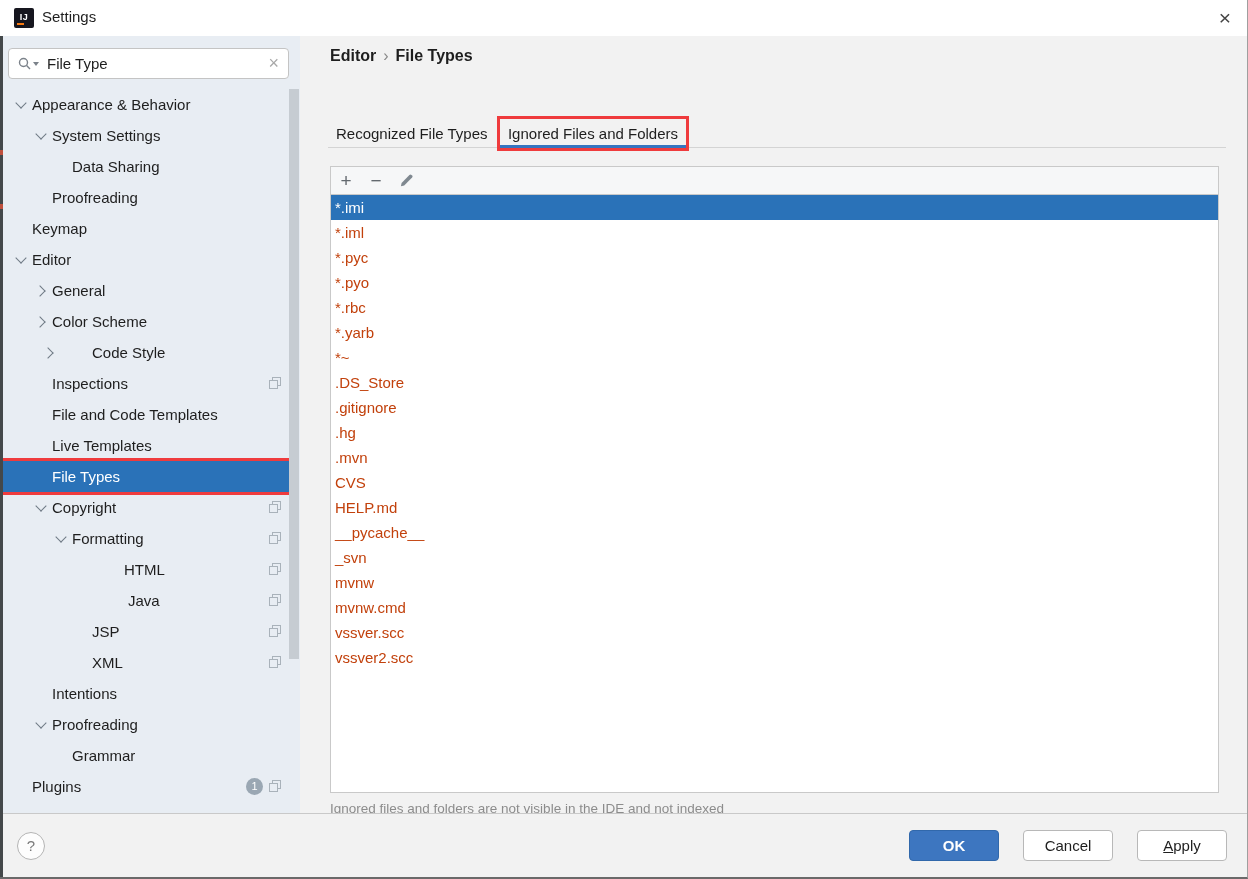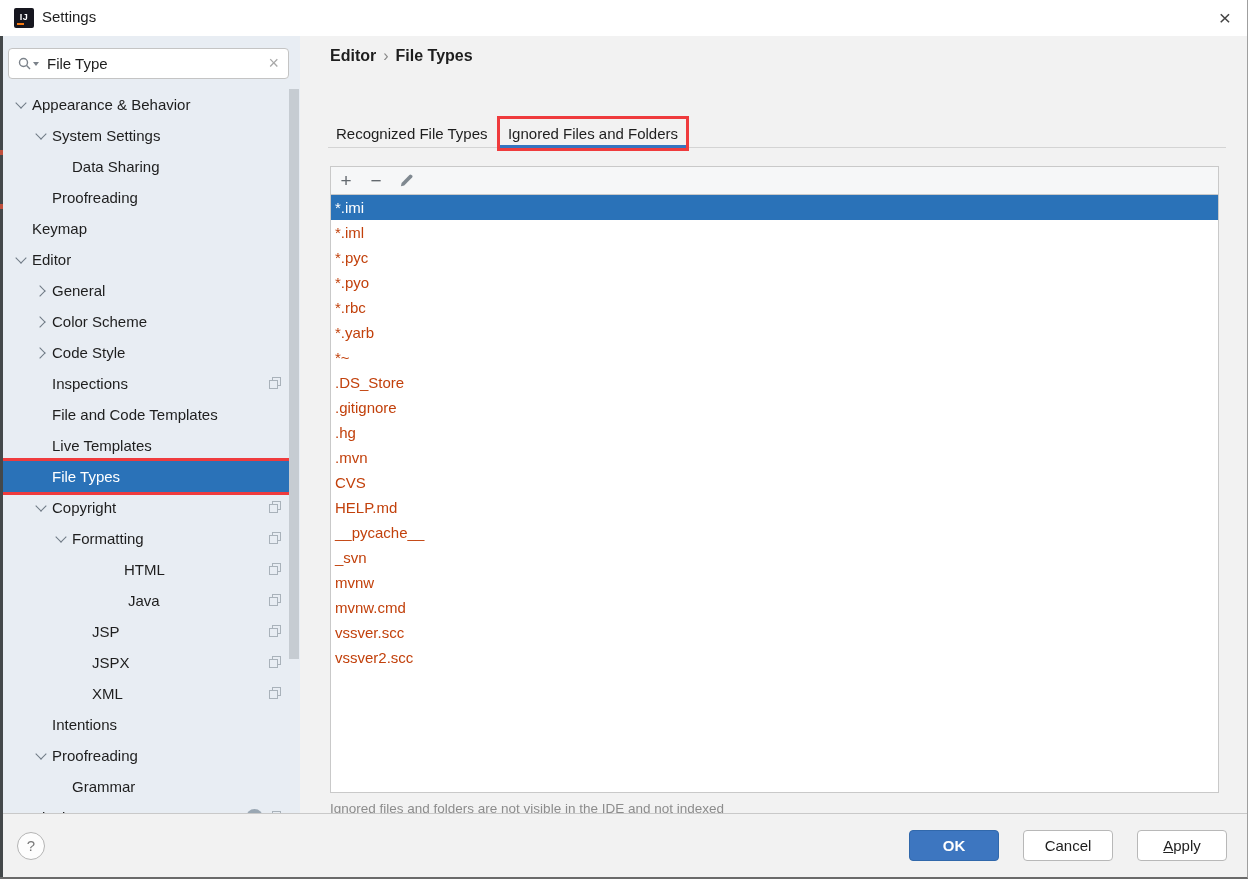--- a/index.html
+++ b/index.html
@@ -137,21 +137,21 @@
           <div class="tree-row" style="padding-left: 32px;">
     <span class="chevron chev-right"></span>
     <span class="tree-label">General</span>
 
   </div>
           <div class="tree-row" style="padding-left: 32px;">
     <span class="chevron chev-right"></span>
     <span class="tree-label">Color Scheme</span>
 
   </div>
-          <div class="tree-row" style="padding-left: 32px;">
+          <div class="tree-row" style="padding-left: 40px; gap: 32px;">
     <span class="chevron chev-right"></span>
     <span class="tree-label">Code Style</span>
 
   </div>
           <div class="tree-row" style="padding-left: 32px;">
     <span class="chevron"></span>
     <span class="tree-label">Inspections</span>
 
     <span class="copy-icon"></span>
   </div>
@@ -190,26 +190,20 @@
   </div>
           <div class="tree-row" style="padding-left: 108px;">
     <span class="chevron"></span>
     <span class="tree-label">Java</span>
 
     <span class="copy-icon"></span>
   </div>
           <div class="tree-row" style="padding-left: 72px;">
     <span class="chevron"></span>
     <span class="tree-label">JSP</span>
-
-    <span class="copy-icon"></span>
-  </div>
-          <div class="tree-row" style="padding-left: 72px;">
-    <span class="chevron"></span>
-    <span class="tree-label">JSPX</span>
 
     <span class="copy-icon"></span>
   </div>
           <div class="tree-row" style="padding-left: 72px;">
     <span class="chevron"></span>
     <span class="tree-label">XML</span>
 
     <span class="copy-icon"></span>
   </div>
           <div class="tree-row" style="padding-left: 32px;">

